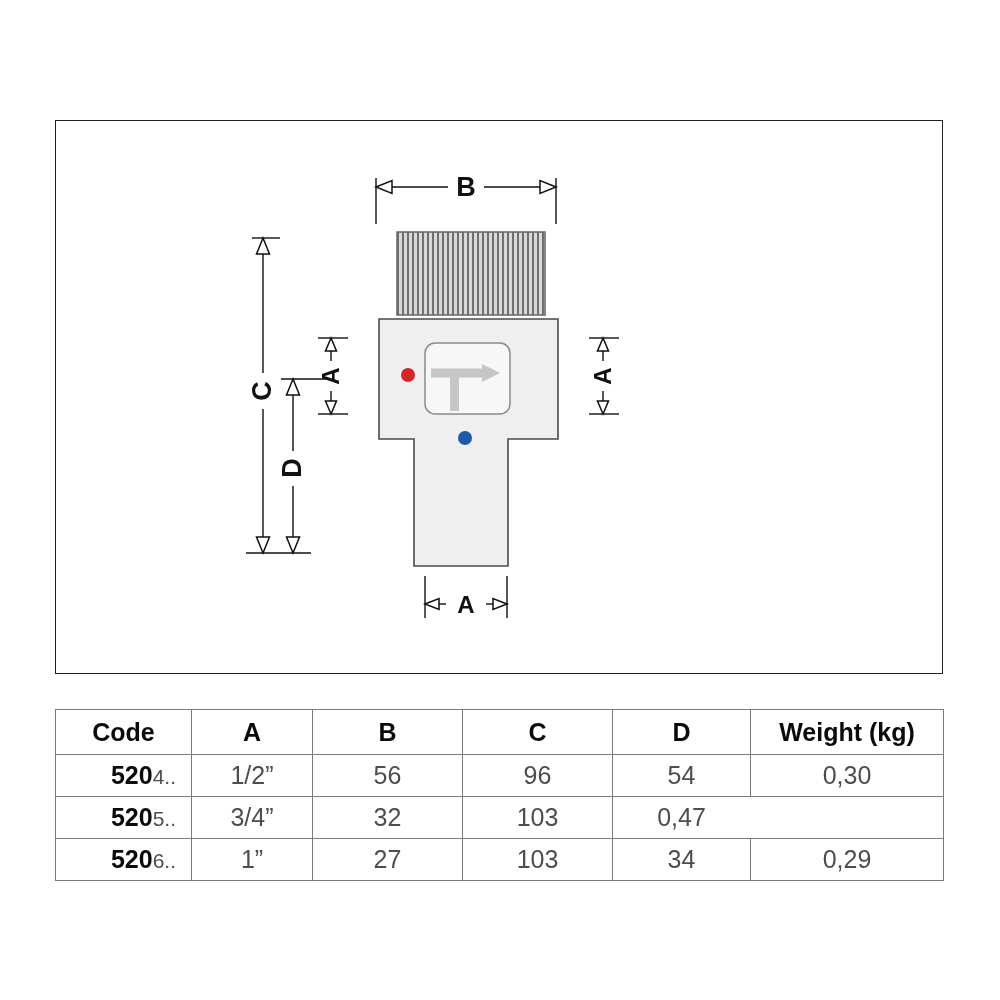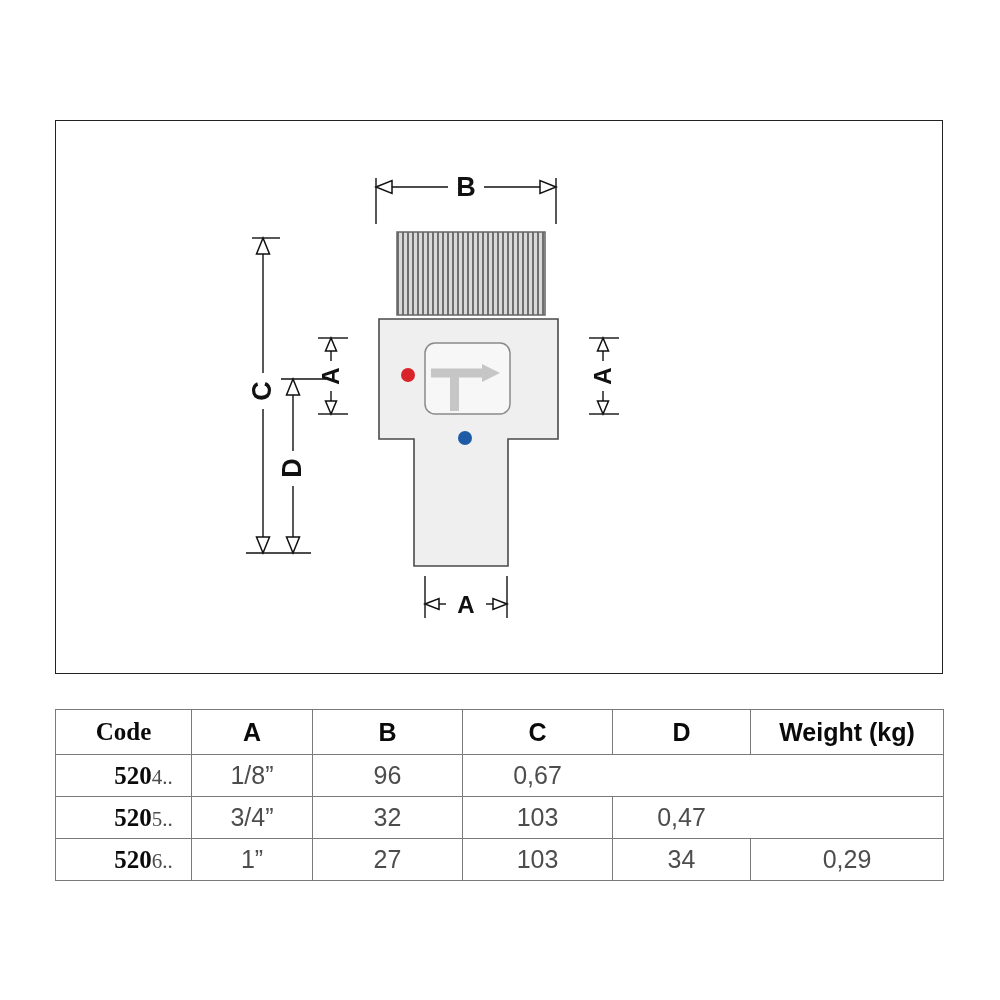--- a/index.html
+++ b/index.html
@@ -15,21 +15,21 @@
     position:absolute;left:55px;top:709px;width:887px;
     border:1px solid #7a7a7a;
   }
   .row{display:grid;grid-template-columns:135px 121px 150px 150px 138px 193px;}
   .row + .row{border-top:1px solid #7a7a7a;}
   .cell{
     border-left:1px solid #7a7a7a;
     display:flex;align-items:center;justify-content:center;
     height:41px;font-size:25px;color:#4d4d4d;
   }
-  .cell:first-child{border-left:none;font-family:Liberation Serif, serif;}
+  .cell:first-child{border-left:none;}
   .header-row .cell{height:44px;font-weight:bold;color:#0a0a0a;font-size:25px;}
   .code-wrap{white-space:nowrap;}
   .code-bold{font-weight:bold;color:#0a0a0a;font-size:25px;margin-left:40px;}
   .code-suffix{font-weight:400;color:#4d4d4d;font-size:21px;}
 
   .dimline{stroke:#111;stroke-width:1.4;fill:none;}
   .arrow{fill:#fff;stroke:#111;stroke-width:1.5;stroke-linejoin:miter;}
   .dimtext{font-family:"Liberation Sans",sans-serif;font-weight:bold;fill:#111;}
   .big{font-size:27px;}
   .small{font-size:24px;}
@@ -130,23 +130,25 @@
     <div class="cell">B</div>
     <div class="cell">C</div>
     <div class="cell">D</div>
     <div class="cell">Weight (kg)</div>
   </div>
 
   <div class="row">
     <div class="cell">
       <span class="code-wrap"><span class="code-bold">520</span><span class="code-suffix">4..</span></span>
     </div>
-    <div class="cell">1/8”</div>
+    <div class="cell">1/2”</div>
+    <div class="cell">56</div>
     <div class="cell">96</div>
-    <div class="cell">0,67</div>
+    <div class="cell">54</div>
+    <div class="cell">0,30</div>
   </div>
 
   <div class="row">
     <div class="cell">
       <span class="code-wrap"><span class="code-bold">520</span><span class="code-suffix">5..</span></span>
     </div>
     <div class="cell">3/4”</div>
     <div class="cell">32</div>
     <div class="cell">103</div>
     <div class="cell">0,47</div>

